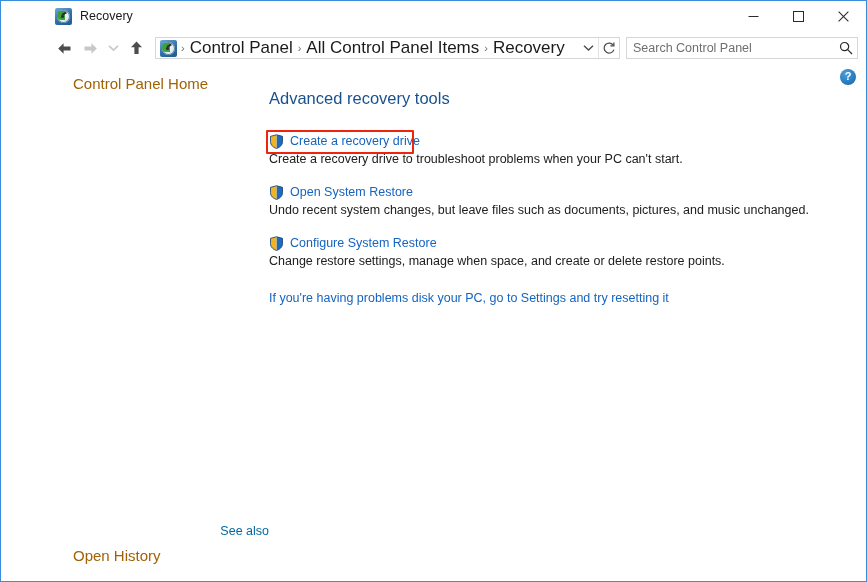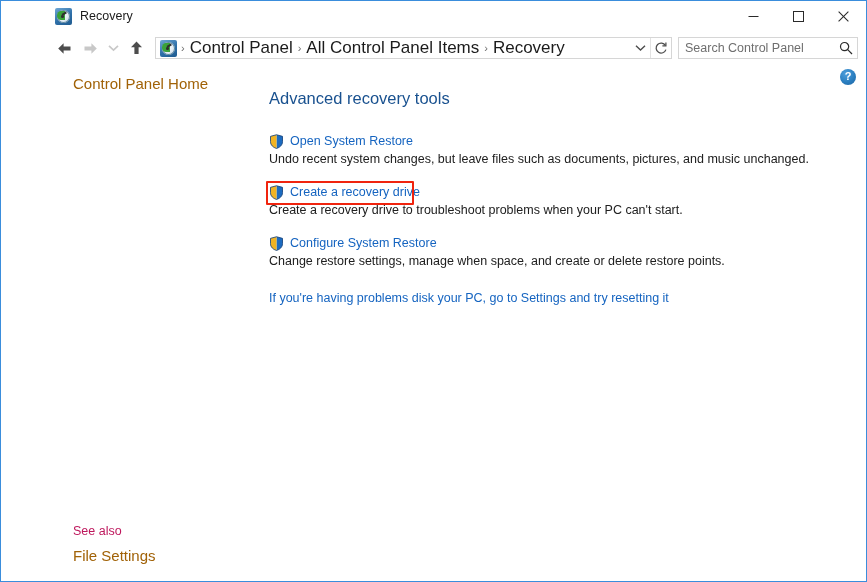--- a/index.html
+++ b/index.html
@@ -199,21 +199,21 @@
     height: 22px;
     display: flex;
     align-items: center;
     justify-content: center;
     color: #4d4d4d;
     flex: 0 0 auto;
   }
 
   
   .searchbox {
-    width: 180px;
+    width: 232px;
     height: 22px;
     margin-left: 6px;
     box-sizing: border-box;
     border: 1px solid #d6d6d6;
     background: #ffffff;
     display: flex;
     align-items: center;
     flex: 0 0 auto;
   }
   .searchbox input {
@@ -263,23 +263,24 @@
     padding: 3px 0 3px 28px;
     line-height: 16px;
     white-space: nowrap;
   }
   .see-also-wrap {
     margin-top: auto;
     padding-bottom: 14px;
   }
   .see-also-label {
     font-size: 12.5px;
-    color: #be185d;
+    color: #0369a1;
     padding: 2px 0 6px 28px;
     line-height: 16px;
+    text-align: right;
   }
 
   
   .help-btn {
     position: absolute;
     right: 6px;
     top: 5px;
     width: 20px;
     height: 20px;
   }
@@ -469,47 +470,33 @@
     </div>
   </div>
 
   <div class="body-area">
 
     <div class="sidebar">
       <div class="side-link">Control Panel Home</div>
 
       <div class="see-also-wrap">
         <div class="see-also-label">See also</div>
-        <div class="side-link">File Settings</div>
+        <div class="side-link">Open History</div>
       </div>
     </div>
 
     <div class="content">
 
       <div class="help-btn">
         <span class="circle">
           <span class="q">?</span>
         </span>
       </div>
 
       <h1 class="page-title">Advanced recovery tools</h1>
-
-      <div class="task-block">
-        <div class="task-link-row">
-          <span class="shield">
-            <svg width="15" height="15" viewBox="0 0 16 16" aria-hidden="true">
-              <path d="M8 0.8 L14.4 2.5 L14.4 8.2 C14.4 11.8 11.5 14.4 8 15.4 Z" fill="#1c6bc0"></path>
-              <path d="M8 0.8 L1.6 2.5 L1.6 8.2 C1.6 11.8 4.5 14.4 8 15.4 Z" fill="#f0b323"></path>
-              <path d="M8 0.8 L14.4 2.5 L14.4 8.2 C14.4 11.8 11.5 14.4 8 15.4 C4.5 14.4 1.6 11.8 1.6 8.2 L1.6 2.5 Z" fill="none" stroke="#17427a" stroke-width="0.9"></path>
-            </svg>
-          </span>
-          <span class="task-link">Open System Restore</span>
-        </div>
-        <div class="task-desc">Undo recent system changes, but leave files such as documents, pictures, and music unchanged.</div>
-      </div>
 
       <div class="task-block">
         <div class="task-link-row">
           <div class="highlight-box"></div>
           <span class="shield">
             <svg width="15" height="15" viewBox="0 0 16 16" aria-hidden="true">
               <path d="M8 0.8 L14.4 2.5 L14.4 8.2 C14.4 11.8 11.5 14.4 8 15.4 Z" fill="#1c6bc0"></path>
               <path d="M8 0.8 L1.6 2.5 L1.6 8.2 C1.6 11.8 4.5 14.4 8 15.4 Z" fill="#f0b323"></path>
               <path d="M8 0.8 L14.4 2.5 L14.4 8.2 C14.4 11.8 11.5 14.4 8 15.4 C4.5 14.4 1.6 11.8 1.6 8.2 L1.6 2.5 Z" fill="none" stroke="#17427a" stroke-width="0.9"></path>
             </svg>
@@ -521,20 +508,34 @@
 
       <div class="task-block">
         <div class="task-link-row">
           <span class="shield">
             <svg width="15" height="15" viewBox="0 0 16 16" aria-hidden="true">
               <path d="M8 0.8 L14.4 2.5 L14.4 8.2 C14.4 11.8 11.5 14.4 8 15.4 Z" fill="#1c6bc0"></path>
               <path d="M8 0.8 L1.6 2.5 L1.6 8.2 C1.6 11.8 4.5 14.4 8 15.4 Z" fill="#f0b323"></path>
               <path d="M8 0.8 L14.4 2.5 L14.4 8.2 C14.4 11.8 11.5 14.4 8 15.4 C4.5 14.4 1.6 11.8 1.6 8.2 L1.6 2.5 Z" fill="none" stroke="#17427a" stroke-width="0.9"></path>
             </svg>
           </span>
+          <span class="task-link">Open System Restore</span>
+        </div>
+        <div class="task-desc">Undo recent system changes, but leave files such as documents, pictures, and music unchanged.</div>
+      </div>
+
+      <div class="task-block">
+        <div class="task-link-row">
+          <span class="shield">
+            <svg width="15" height="15" viewBox="0 0 16 16" aria-hidden="true">
+              <path d="M8 0.8 L14.4 2.5 L14.4 8.2 C14.4 11.8 11.5 14.4 8 15.4 Z" fill="#1c6bc0"></path>
+              <path d="M8 0.8 L1.6 2.5 L1.6 8.2 C1.6 11.8 4.5 14.4 8 15.4 Z" fill="#f0b323"></path>
+              <path d="M8 0.8 L14.4 2.5 L14.4 8.2 C14.4 11.8 11.5 14.4 8 15.4 C4.5 14.4 1.6 11.8 1.6 8.2 L1.6 2.5 Z" fill="none" stroke="#17427a" stroke-width="0.9"></path>
+            </svg>
+          </span>
           <span class="task-link">Configure System Restore</span>
         </div>
         <div class="task-desc">Change restore settings, manage when space, and create or delete restore points.</div>
       </div>
 
       <div class="footer-link">If you're having problems disk your PC, go to Settings and try resetting it</div>
     </div>
   </div>
 </div>
 

